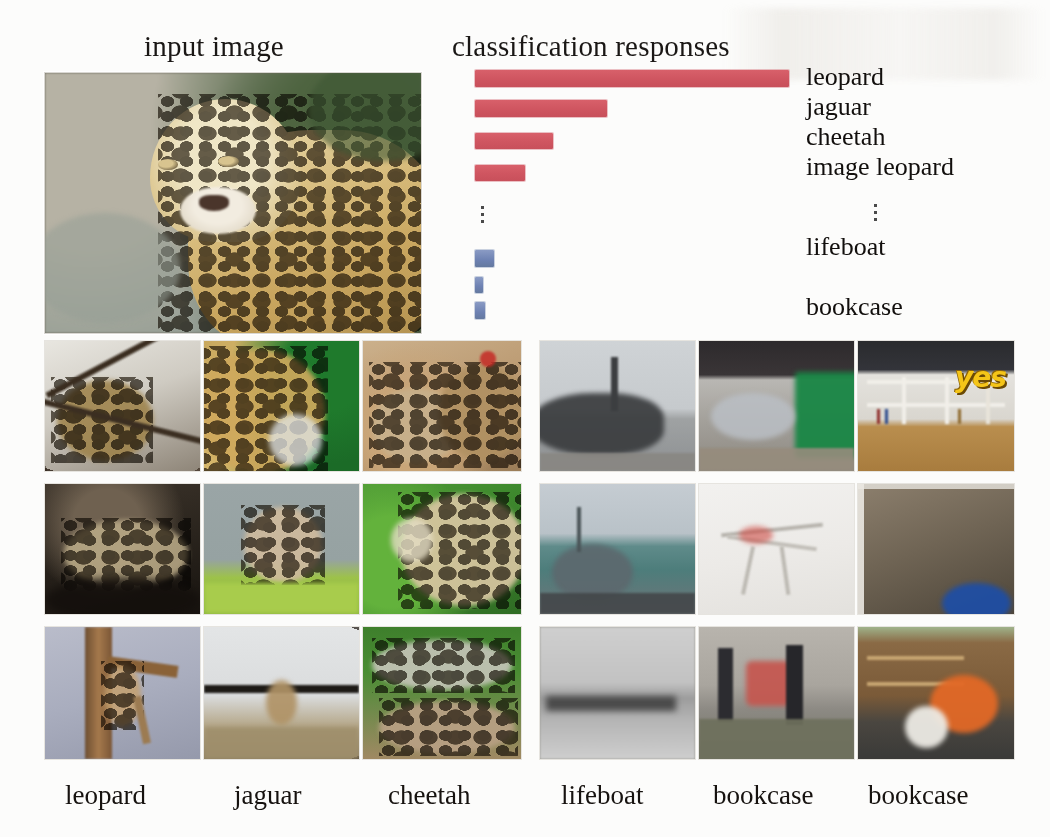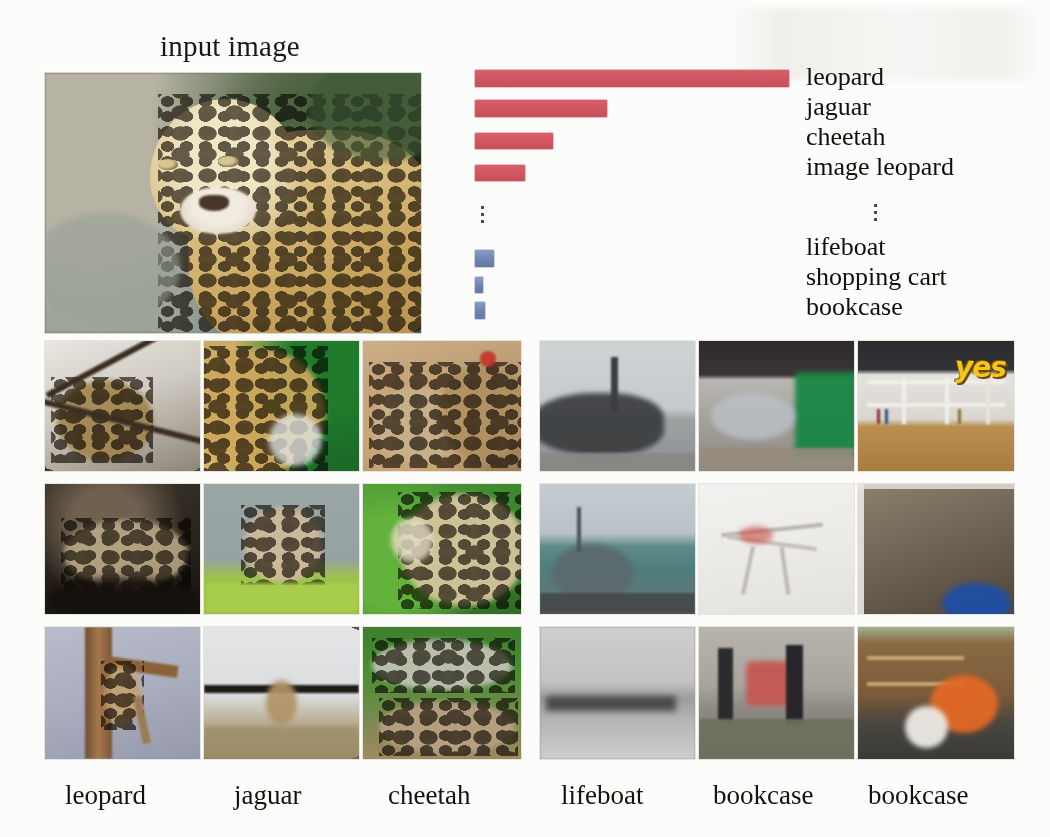--- a/index.html
+++ b/index.html
@@ -39,21 +39,21 @@
     right: 6px; top: 8px;
     width: 320px; height: 72px;
     background:
       linear-gradient(90deg, rgba(226,222,216,0) 0%, rgba(223,219,212,.55) 18%, rgba(228,224,218,.30) 55%, rgba(222,218,211,.5) 85%, rgba(230,228,222,0) 100%);
     filter: blur(3px);
     opacity: .75;
     pointer-events: none;
   }
 
   
-  #input-title { left: 160px; top: 30px; text-align: right; }
+  #input-title { left: 144px; top: 30px; text-align: right; }
 
   #input-photo {
     left: 44px; top: 72px;
     width: 376px; height: 260px;
     border: 1px solid #d9d7d2;
     box-shadow: 0 0 0 1px #ffffff;
     overflow: hidden;
     background: #6d6a5f;
   }
 
@@ -249,21 +249,21 @@
     background:
       linear-gradient(180deg,#9fb28a 0%, #8a6a45 12%, #7a5a38 52%, #4a4640 72%, #3a3a38 100%);
     filter: blur(.5px);
   }
 
   .blob { position:absolute; border-radius:50%; filter: blur(2.5px); }
   .bar-h { position:absolute; filter: blur(.8px); }
 
   .yes-text {
     position:absolute;
-    right: 8px; top: 10px;
+    right: 8px; top: 20px;
     font-family: "DejaVu Sans", sans-serif;
     font-weight: 700;
     font-style: italic;
     font-size: 28px;
     color: #f5c518;
     text-shadow: 2px 2px 0 #6b4a05, -1px -1px 0 #8a6208;
     letter-spacing: -1px;
   }
 </style>
 </head>
@@ -281,20 +281,21 @@
     <div class="leo-head"></div>
     <div class="spots" style="left:30%;top:8%;width:72%;height:92%;"></div>
     <div class="leo-muzzle"></div>
     <div class="leo-nose"></div>
     <div class="leo-eye" style="left:30%;top:33%;"></div>
     <div class="leo-eye" style="left:46%;top:32%;"></div>
     <div class="blob" style="left:-4%;top:54%;width:40%;height:42%;background:rgba(150,158,150,.55);"></div>
     <div class="blob" style="left:70%;top:-6%;width:40%;height:40%;background:rgba(62,86,52,.6);"></div>
   </div>
 
+  <div class="abs title" id="resp-title">classification responses</div>
 
   <div class="bar red" style="top:70px;  width:314px; height:17px;"></div>
   <div class="bar red" style="top:100px; width:132px; height:17px;"></div>
   <div class="bar red" style="top:133px; width:78px;  height:16px;"></div>
   <div class="bar red" style="top:165px; width:50px;  height:16px;"></div>
 
   <div class="vdots" style="left:481px; top:202px;">
     <span></span>
       <span></span>
       <span></span>
@@ -309,21 +310,20 @@
   <div class="resp-label" style="top:122px;">cheetah</div>
   <div class="resp-label" style="top:152px;">image leopard</div>
 
   <div class="vdots" style="left:874px; top:200px;">
     <span></span>
       <span></span>
       <span></span>
   </div>
 
   <div class="resp-label" style="top:232px;">lifeboat</div>
-  <div class="resp-label" style="top:262px;">shopping cart</div>
   <div class="resp-label" style="top:292px;">bookcase</div>
 
   <div class="thumb" style="left:44px; top:340px; width:155px; height:130px;">
     <div class="ph t-branches"></div>
     <div class="blob" style="left:8%;top:30%;width:62%;height:62%;background:rgba(156,128,70,.85);"></div>
     <div class="spots" style="left:4%;top:28%;width:66%;height:66%;"></div>
     <div class="bar-h" style="left:-6%;top:6%;width:120%;height:6px;background:#3a2d20;transform:rotate(-28deg);"></div>
     <div class="bar-h" style="left:-6%;top:62%;width:130%;height:6px;background:#3b2e21;transform:rotate(14deg);"></div>
   </div>
   <div class="thumb" style="left:203px; top:340px; width:155px; height:130px;">

